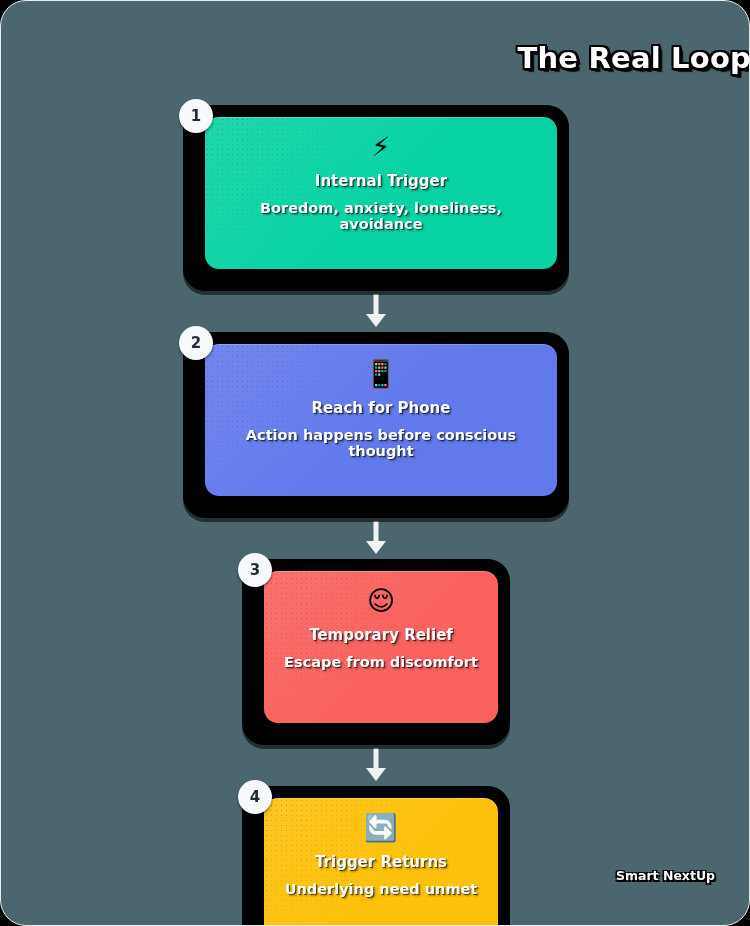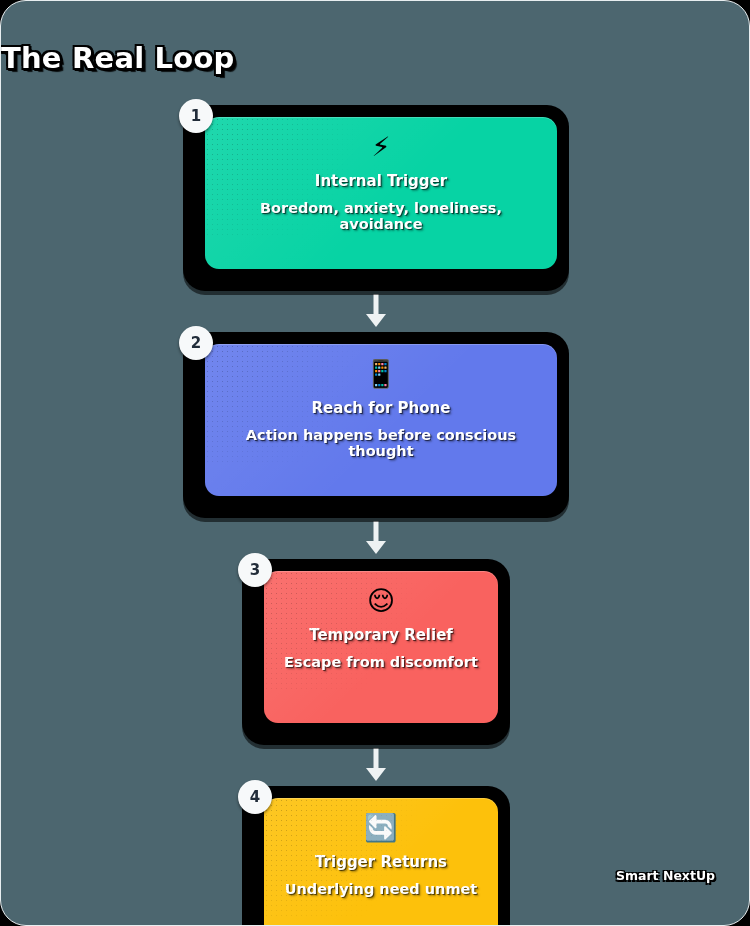--- a/index.html
+++ b/index.html
@@ -26,21 +26,21 @@
     border: 1px solid #e8eef0;
     overflow: hidden;
   }
 
   
   #title {
     position: absolute;
     left: 0;
     top: 40px;
     width: 750px;
-    text-align: left;
+    text-align: right;
     font-size: 29px;
     font-weight: bold;
     color: #ffffff;
     letter-spacing: 0.2px;
     text-shadow:
        2px 2px 0 #000, -2px 2px 0 #000, 2px -2px 0 #000, -2px -2px 0 #000,
        3px 3px 0 #000, 0 3px 0 #000, 3px 0 0 #000,
        4px 4px 1px rgba(0,0,0,0.85);
   }
 

